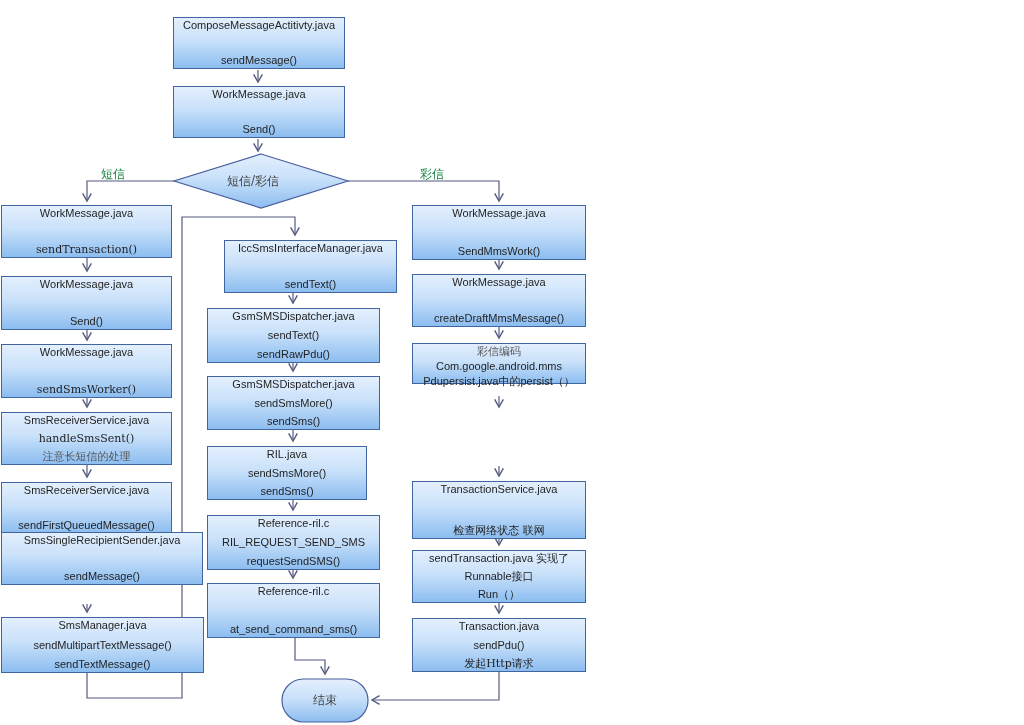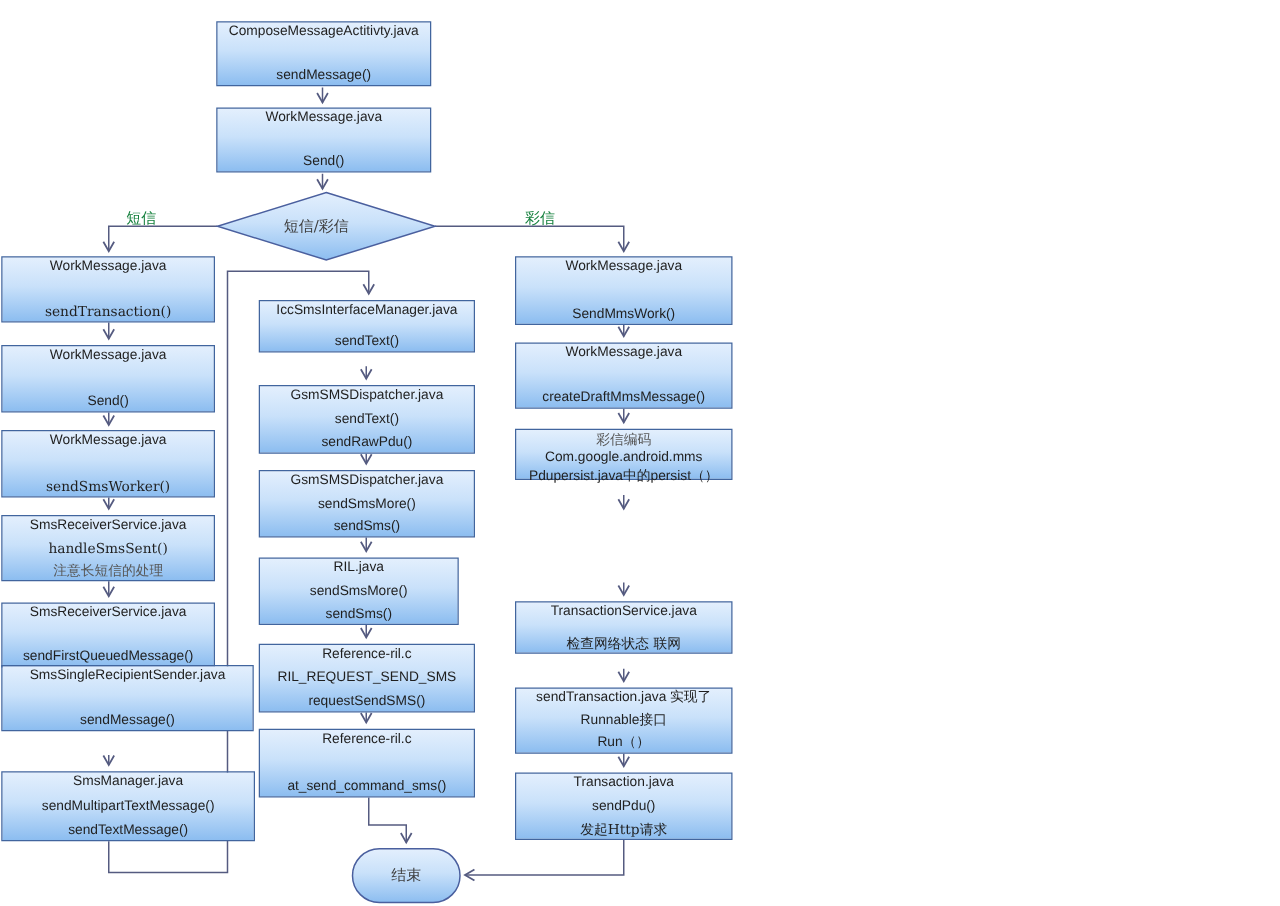--- a/index.html
+++ b/index.html
@@ -101,21 +101,21 @@
   <div class="node" style="left:1px;top:532px;width:202px;height:53px">
     <span class="ln">SmsSingleRecipientSender.java</span>
     <span class="ln">sendMessage()</span>
   </div>
   <div class="node" style="left:1px;top:617px;width:203px;height:56px">
     <span class="ln">SmsManager.java</span>
     <span class="ln">sendMultipartTextMessage()</span>
     <span class="ln">sendTextMessage()</span>
   </div>
 
-  <div class="node" style="left:207px;top:240px;width:173px;height:42px">
+  <div class="node" style="left:224px;top:240px;width:173px;height:53px">
     <span class="ln">IccSmsInterfaceManager.java</span>
     <span class="ln">sendText()</span>
   </div>
   <div class="node" style="left:207px;top:308px;width:173px;height:55px">
     <span class="ln">GsmSMSDispatcher.java</span>
     <span class="ln">sendText()</span>
     <span class="ln">sendRawPdu()</span>
   </div>
   <div class="node" style="left:207px;top:376px;width:173px;height:54px">
     <span class="ln">GsmSMSDispatcher.java</span>
@@ -143,21 +143,21 @@
   </div>
   <div class="node" style="left:412px;top:274px;width:174px;height:53px">
     <span class="ln">WorkMessage.java</span>
     <span class="ln">createDraftMmsMessage()</span>
   </div>
   <div class="node" style="left:412px;top:343px;width:174px;height:41px">
     <span class="ln serif muted">彩信编码</span>
     <span class="ln">Com.google.android.mms</span>
     <span class="ln">Pdupersist.java中的persist（）</span>
   </div>
-  <div class="node" style="left:412px;top:481px;width:174px;height:42px">
+  <div class="node" style="left:412px;top:481px;width:174px;height:58px">
     <span class="ln">TransactionService.java</span>
     <span class="ln serif">检查网络状态 联网</span>
   </div>
   <div class="node" style="left:412px;top:618px;width:174px;height:54px">
     <span class="ln">Transaction.java</span>
     <span class="ln">sendPdu()</span>
     <span class="ln serif">发起Http请求</span>
   </div>
   <div class="node" style="left:412px;top:550px;width:174px;height:53px">
     <span class="ln">sendTransaction.java 实现了</span>

